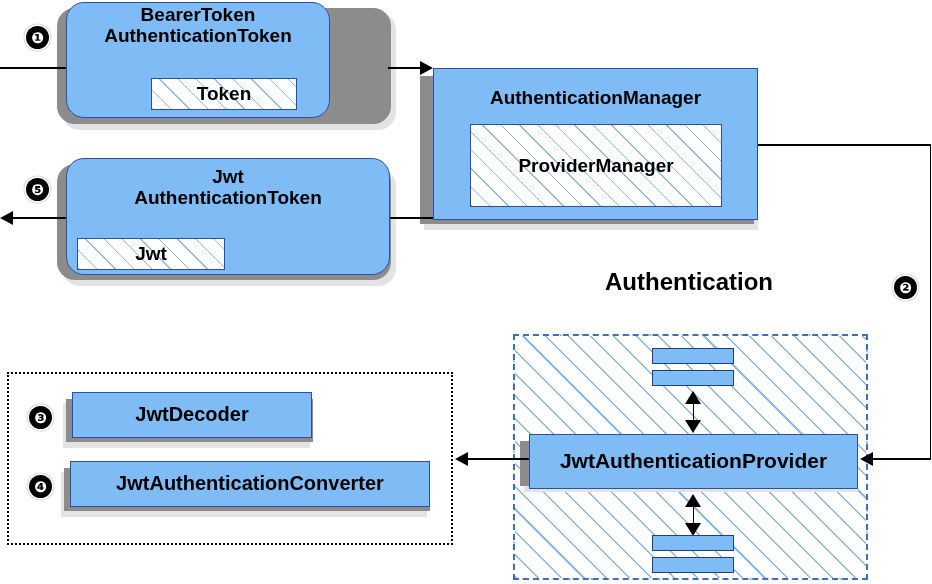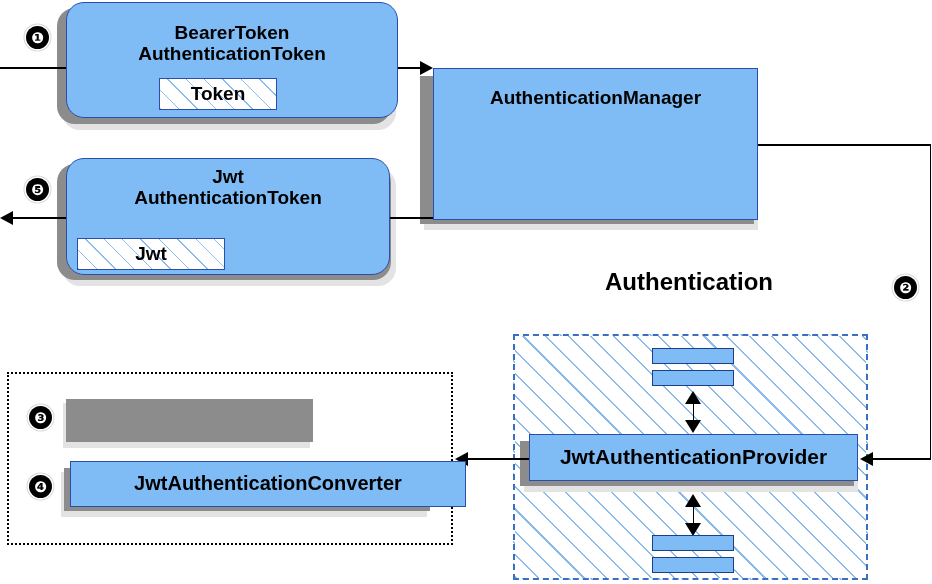--- a/index.html
+++ b/index.html
@@ -87,69 +87,71 @@
   <div class="ln lnh" style="left:466px;top:458px;width:64px;"></div>
   <div class="arrow ar-left" style="left:455px;top:452px;"></div>
 
   <div class="ln lnh" style="left:388px;top:217px;width:46px;"></div>
 
   <div class="ln lnh" style="left:12px;top:217px;width:58px;"></div>
   <div class="arrow ar-left" style="left:0px;top:211px;"></div>
 
   <div class="shadow sh-light" style="left:62px;top:12px;width:334px;height:118px;border-radius:18px;"></div>
   <div class="shadow sh-dark" style="left:57px;top:8px;width:334px;height:116px;border-radius:18px;"></div>
-  <div class="node" style="left:66px;top:2px;width:332px;height:116px;border-radius:18px;
-       flex-direction:column;justify-content:flex-start;padding-top:20px;font-size:19px;">
+  <div class="node" style="left:66px;top:2px;width:264px;height:116px;border-radius:18px;
+       flex-direction:column;justify-content:flex-start;padding-top:2px;font-size:19px;">
     <span>BearerToken</span>
     <span>AuthenticationToken</span>
   </div>
-  <div class="inner hatch" style="left:151px;top:78px;width:118px;height:32px;font-size:19px;margin-left:8px;">Token</div>
+  <div class="inner hatch" style="left:151px;top:78px;width:146px;height:32px;font-size:19px;">Token</div>
 
   <div class="shadow sh-light" style="left:62px;top:168px;width:334px;height:118px;border-radius:18px;"></div>
   <div class="shadow sh-dark" style="left:57px;top:164px;width:334px;height:116px;border-radius:18px;"></div>
   <div class="node" style="left:66px;top:158px;width:324px;height:117px;border-radius:18px;
        flex-direction:column;justify-content:flex-start;padding-top:8px;font-size:19px;">
     <span>Jwt</span>
     <span>AuthenticationToken</span>
   </div>
   <div class="inner hatch" style="left:77px;top:238px;width:148px;height:32px;font-size:19px;">Jwt</div>
 
   <div class="shadow sh-light" style="left:424px;top:80px;width:334px;height:150px;"></div>
   <div class="shadow sh-dark" style="left:420px;top:76px;width:334px;height:148px;"></div>
   <div class="node" style="left:433px;top:68px;width:325px;height:152px;
        flex-direction:column;justify-content:flex-start;padding-top:19px;font-size:19px;">
     <span>AuthenticationManager</span>
   </div>
+  <div class="inner hatch" style="left:470px;top:124px;width:252px;height:83px;font-size:19px;">ProviderManager</div>
 
   <div class="caption" style="left:566px;top:268px;width:246px;">
     <div>Authentication</div>
   </div>
 
   <div class="dashed-box" style="left:513px;top:334px;width:355px;height:246px;"></div>
 
   <div class="minibar" style="left:652px;top:348px;width:82px;height:16px;"></div>
   <div class="minibar" style="left:652px;top:370px;width:82px;height:16px;"></div>
 
   <div class="arrow ar-up" style="left:685px;top:391px;"></div>
   <div class="ln lnv" style="left:692.5px;top:398px;height:26px;"></div>
   <div class="arrow ar-down" style="left:685px;top:420px;"></div>
 
   <div class="shadow sh-light" style="left:524px;top:444px;width:334px;height:48px;"></div>
   <div class="shadow sh-dark" style="left:520px;top:441px;width:334px;height:45px;"></div>
-  <div class="node" style="left:529px;top:434px;width:329px;height:47px;font-size:21px;">JwtAuthenticationProvider</div>
+  <div class="node" style="left:529px;top:434px;width:329px;height:55px;font-size:21px;">JwtAuthenticationProvider</div>
 
   <div class="arrow ar-up" style="left:685px;top:494px;"></div>
   <div class="ln lnv" style="left:692.5px;top:501px;height:26px;"></div>
   <div class="arrow ar-down" style="left:685px;top:523px;"></div>
 
   <div class="minibar" style="left:652px;top:535px;width:82px;height:16px;"></div>
   <div class="minibar" style="left:652px;top:557px;width:82px;height:16px;"></div>
 
   <div class="dotted-box" style="left:7px;top:372px;width:446px;height:173px;"></div>
 
   <div class="shadow sh-light" style="left:63px;top:403px;width:247px;height:45px;"></div>
   <div class="shadow sh-dark" style="left:66px;top:399px;width:247px;height:43px;"></div>
+  <div class="node" style="left:72px;top:392px;width:240px;height:46px;font-size:20px;">JwtDecoder</div>
 
   <div class="shadow sh-light" style="left:61px;top:472px;width:366px;height:45px;"></div>
   <div class="shadow sh-dark" style="left:64px;top:468px;width:366px;height:43px;"></div>
-  <div class="node" style="left:70px;top:461px;width:396px;height:46px;font-size:20px;text-align:right;">JwtAuthenticationConverter</div>
+  <div class="node" style="left:70px;top:461px;width:360px;height:46px;font-size:20px;text-align:right;">JwtAuthenticationConverter</div>
 
 </div>
 
 </body></html>

